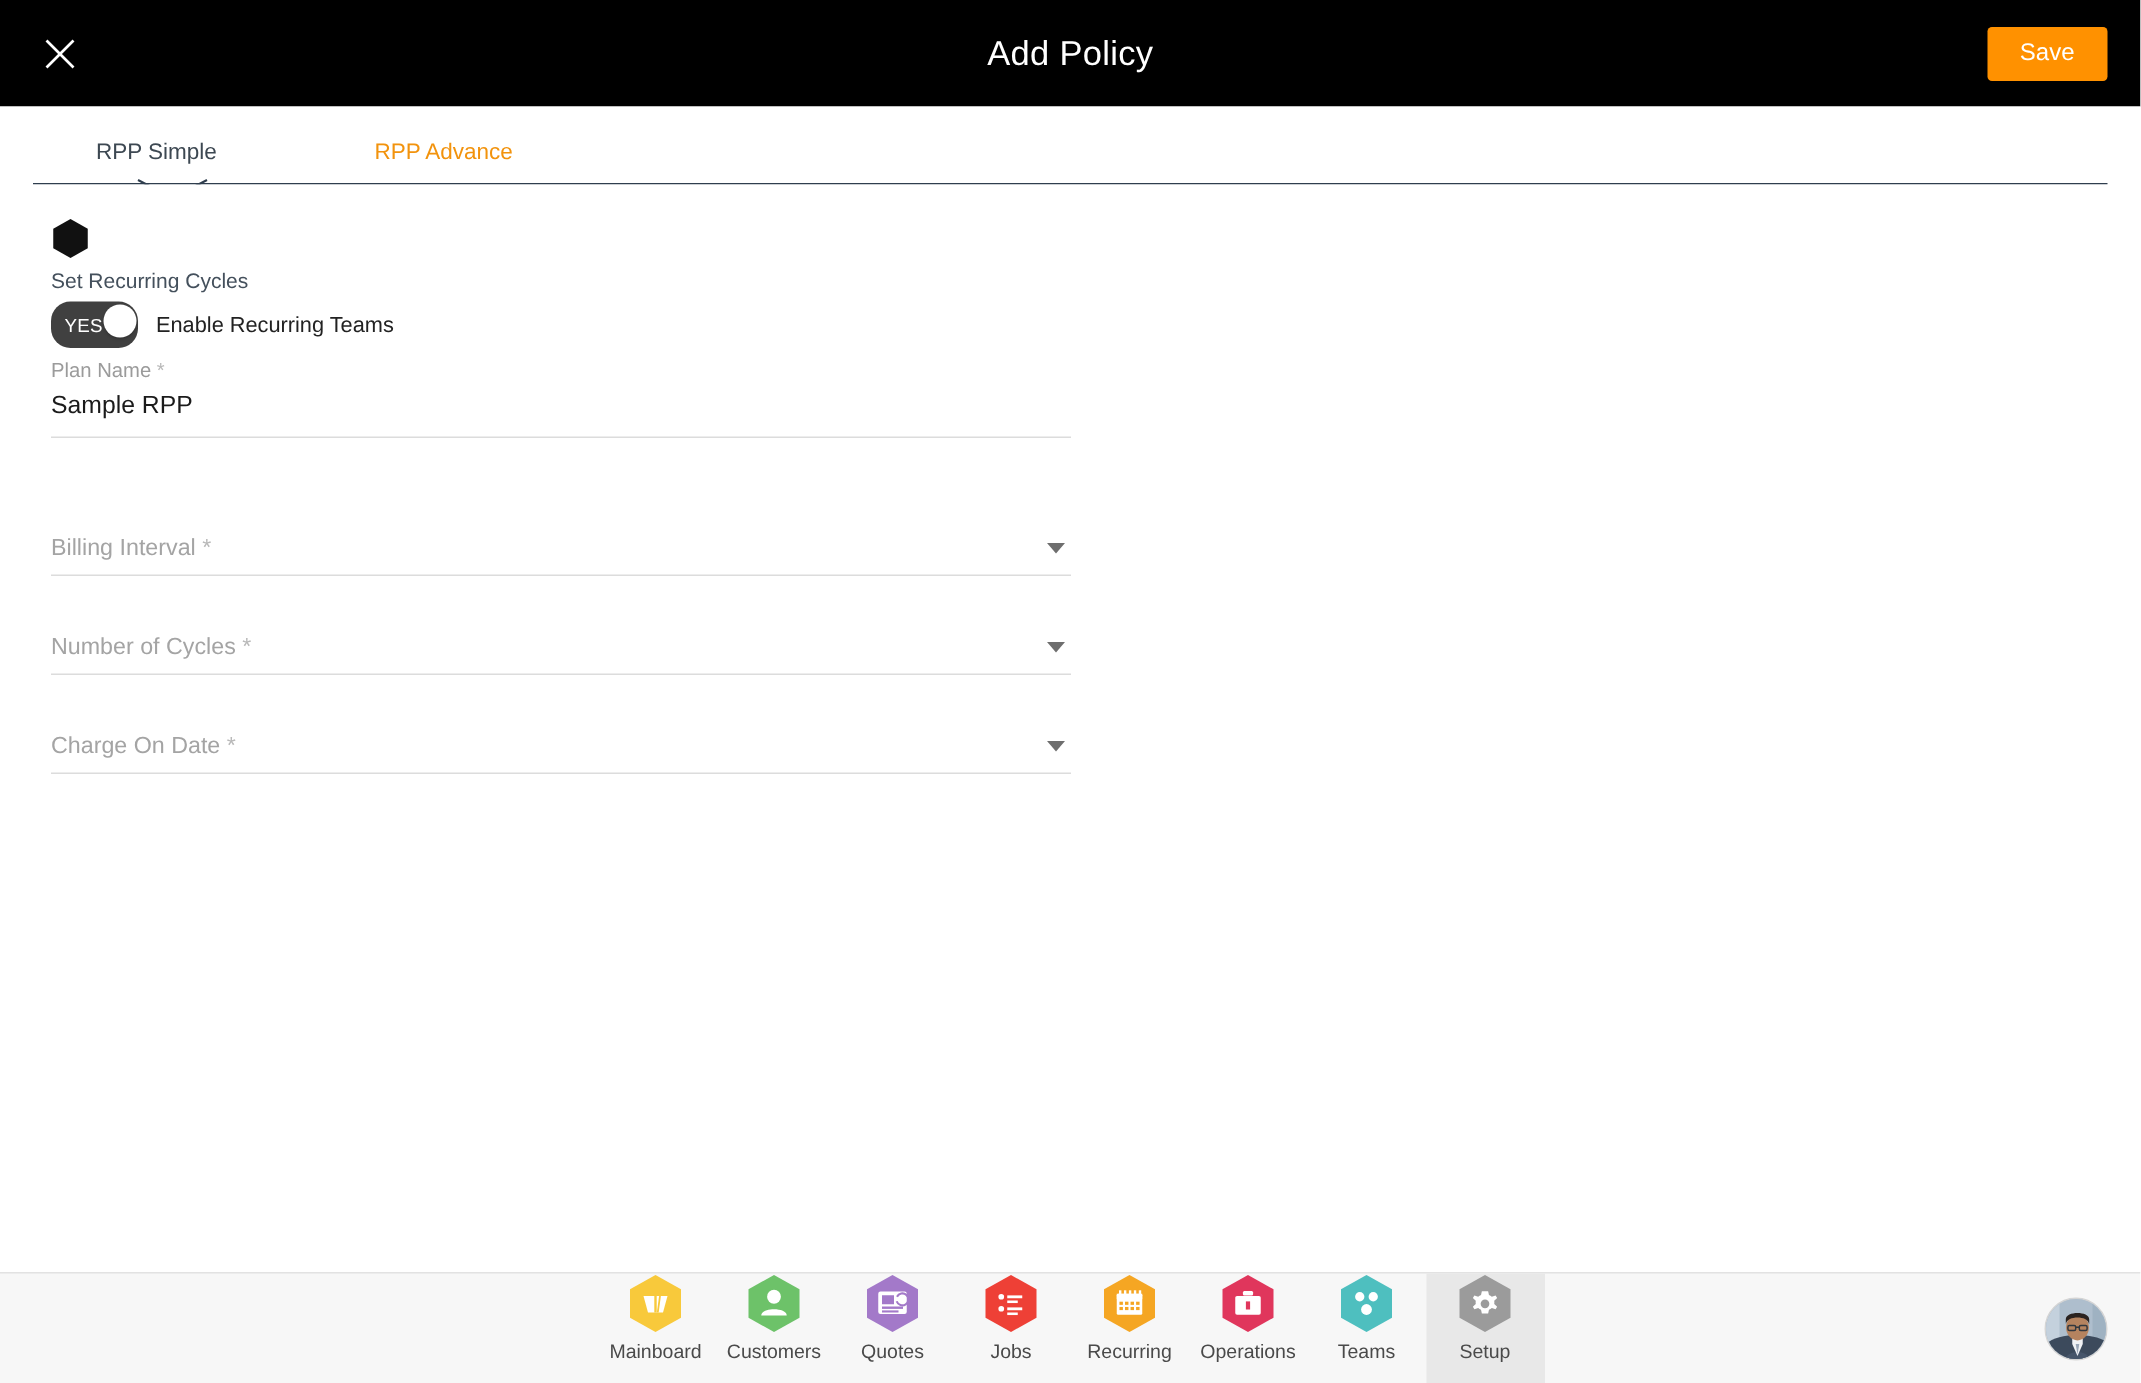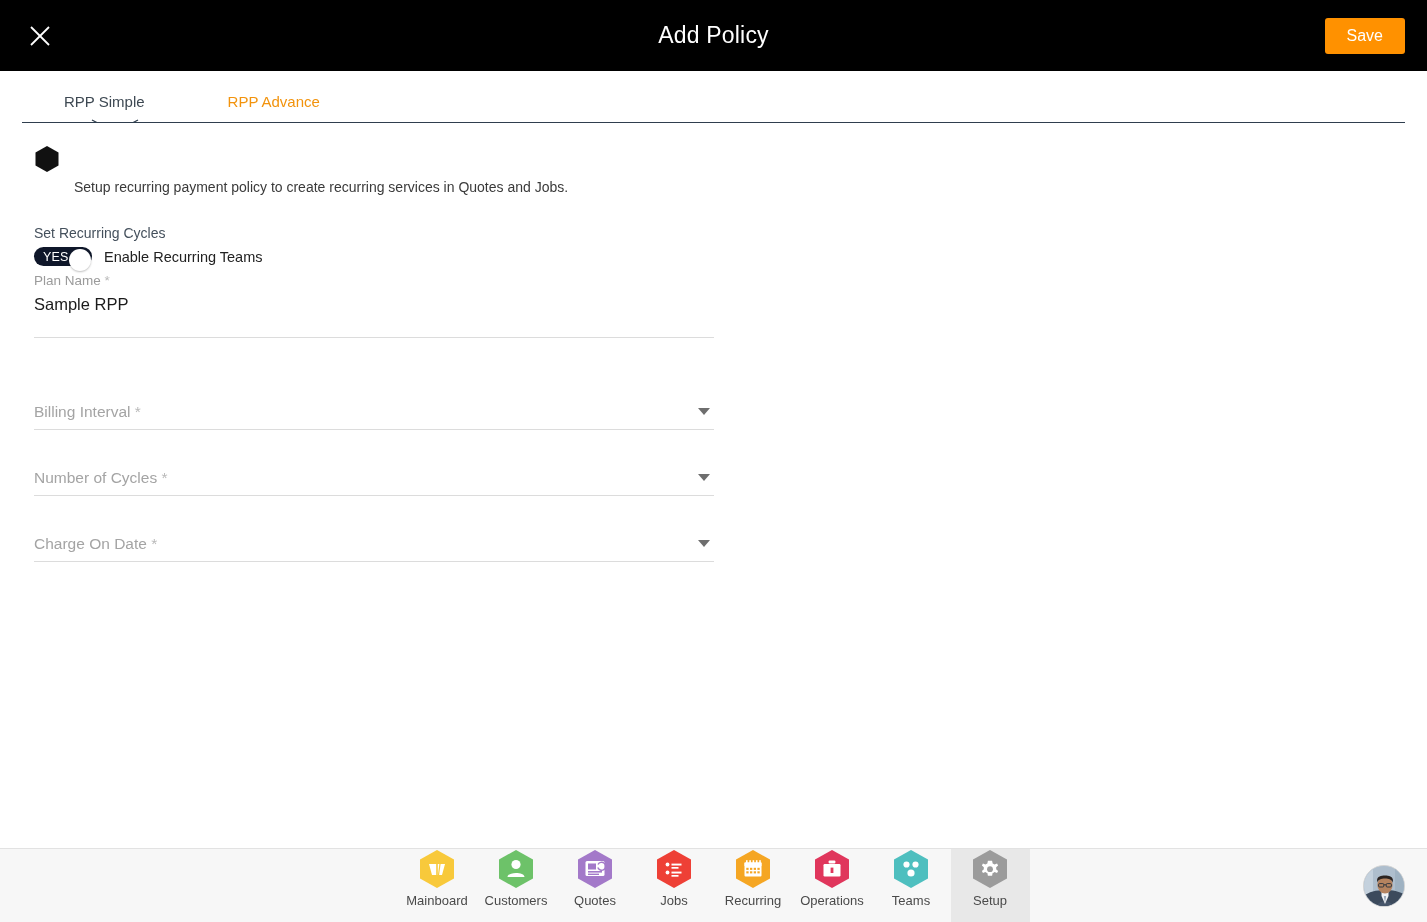--- a/index.html
+++ b/index.html
@@ -79,20 +79,21 @@
     position: relative;
     flex: 0 0 52px;
     height: 52px;
     background: #ffffff;
   }
   .tabs {
     display: flex;
     align-items: flex-end;
     height: 100%;
     padding-left: 64px;
+    gap: 22px;
   }
   .tab {
     font-size: 15px;
     padding-bottom: 13px;
     cursor: pointer;
     white-space: nowrap;
     background: none;
     border: none;
     font-family: "Liberation Sans", sans-serif;
   }
@@ -158,23 +159,23 @@
   
   .toggle-row {
     display: flex;
     align-items: center;
     gap: 12px;
     margin-bottom: 6px;
   }
   .switch {
     position: relative;
     width: 58px;
-    height: 19px;
+    height: 31px;
     border-radius: 13px;
-    background: #0f172a;
+    background: #404040;
     cursor: pointer;
     border: none;
     display: block;
     flex: 0 0 auto;
   }
   .switch-text {
     position: absolute;
     left: 9px;
     top: 50%;
     transform: translateY(-50%);
@@ -197,21 +198,21 @@
   .toggle-caption {
     font-size: 14.5px;
     color: #222222;
   }
 
   
   .field {
     position: relative;
     width: 680px;
     border-bottom: 1px solid #dcdcdc;
-    padding-bottom: 20px;
+    padding-bottom: 8px;
   }
   .field.filled { margin-bottom: 40px; }
   .field.select { height: 52px; margin-bottom: 14px; }
 
   .float-label {
     font-size: 13.5px;
     color: #9b9b9b;
     display: block;
     line-height: 18px;
   }
@@ -317,21 +318,20 @@
 
   <div class="content">
     <div class="form-col">
 
       <div class="section-head">
         <svg class="hexbullet" width="26" height="28" viewBox="0 0 26 28">
           <polygon points="13,1 24.5,7.5 24.5,20.5 13,27 1.5,20.5 1.5,7.5" fill="#111111"></polygon>
         </svg>
       </div>
 
-      <div class="section-sub">Setup recurring payment policy to create recurring services in Quotes and Jobs.</div>
 
       <div class="group-label">Set Recurring Cycles</div>
 
       <div class="toggle-row">
         <button class="switch">
           <span class="switch-text">YES</span>
           <span class="switch-knob"></span>
         </button>
         <span class="toggle-caption">Enable Recurring Teams</span>
       </div>

